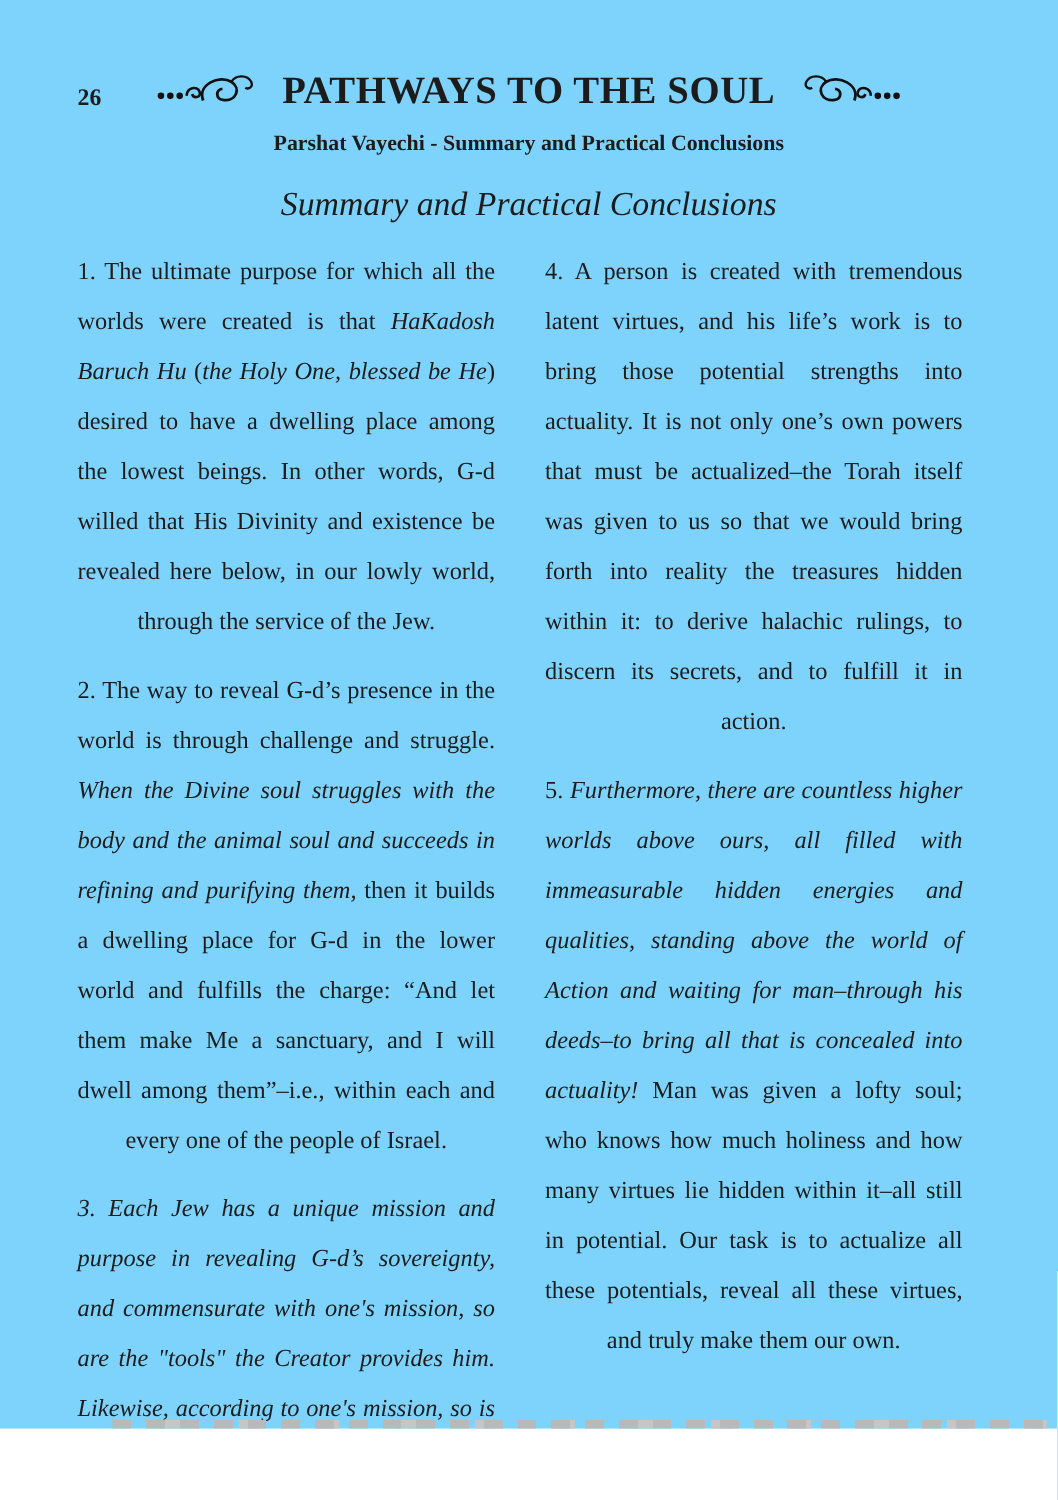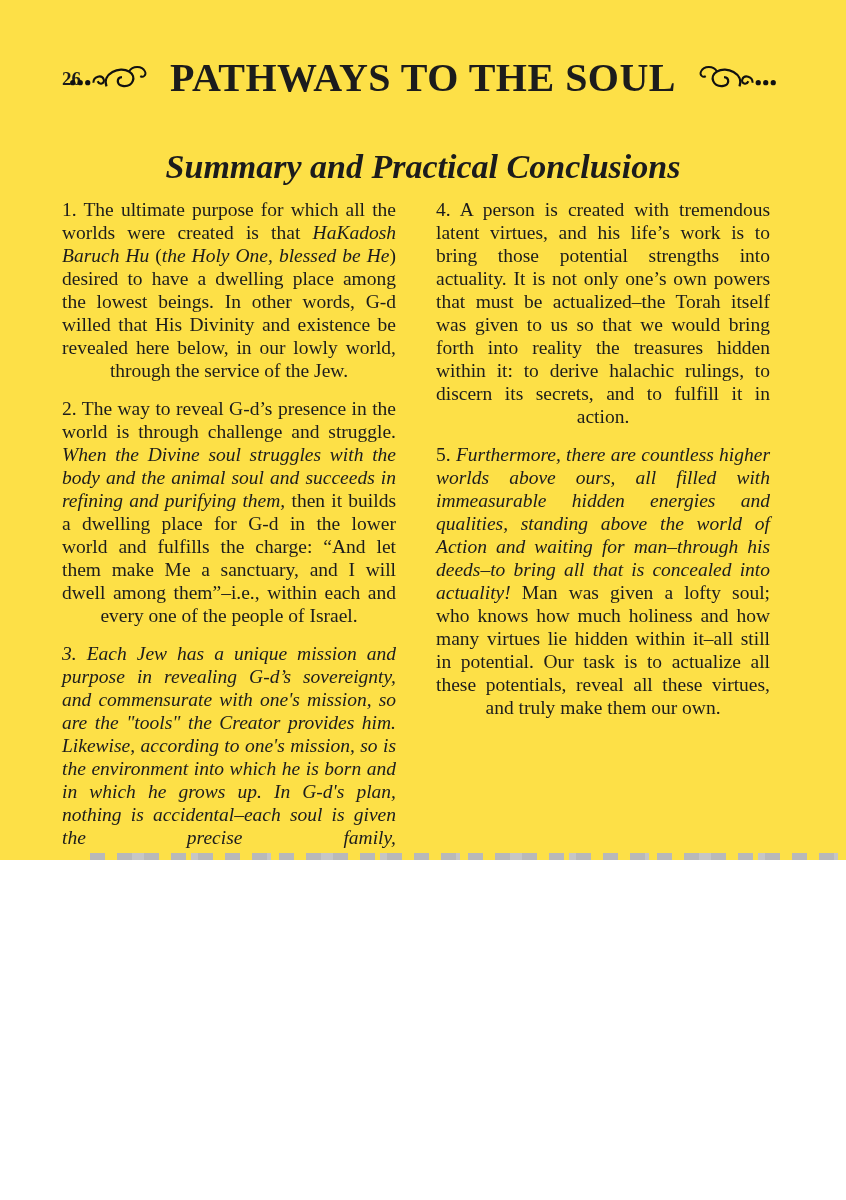--- a/index.html
+++ b/index.html
@@ -1,49 +1,49 @@
 <!DOCTYPE html>
 <html><head>
 <meta charset="utf-8">
 <style>
   html,body { margin:0; padding:0; background:#ffffff; }
   .page {
-    position:relative; width:846px; height:860px; background:#fde047;
+    position:relative; width:846px; height:1143px; background:#7dd3fc;
     font-family:"Liberation Serif", serif; color:#1c1c1c; overflow:hidden;
   }
   .page-number {
     position:absolute; left:62px; top:68px;
     font-size:19px; font-weight:bold;
   }
   .title-line {
     position:absolute; top:54px; left:0; width:100%;
     display:flex; justify-content:center; align-items:center; gap:8px;
   }
   .book-title {
-    font-size:40px; font-weight:bold; letter-spacing:0.5px; white-space:nowrap;
+    font-size:31px; font-weight:bold; letter-spacing:0.5px; white-space:nowrap;
   }
   .flourish { width:96px; height:30px; display:block; }
   .flourish.flip { transform:scaleX(-1); }
   .flourish path, .flourish circle { stroke:#111; fill:none; }
   .flourish circle.dot { fill:#111; stroke:none; }
   .subtitle {
     position:absolute; top:104px; left:0; width:100%;
     text-align:center; font-size:17.5px; font-weight:bold;
   }
   .heading {
     position:absolute; top:148px; left:0; width:100%;
-    text-align:center; font-size:34px; font-weight:bold; font-style:italic;
+    text-align:center; font-size:27px; font-weight:normal; font-style:italic;
   }
   .columns {
     position:absolute; top:198px; left:62px; width:708px;
     display:flex; gap:40px;
   }
   .col { width:334px; }
   .para {
-    font-size:19.5px; line-height:23px;
+    font-size:19.5px; line-height:40px;
     text-align:justify; text-align-last:center;
     margin:0 0 15px 0;
   }
   .para.cont { text-align-last:justify;font-style:italic; }
   .it { font-style:italic; }
   .clip-line {
     position:absolute; left:90px; right:0; bottom:0; height:7px;
     background-image:
       repeating-linear-gradient(90deg, #b9b9b9 0 15px, transparent 15px 27px),
       repeating-linear-gradient(90deg, transparent 0 38px, #c6c6c6 38px 55px, transparent 55px 63px);
@@ -69,20 +69,21 @@
     <svg class="flourish flip" viewBox="0 0 100 32" aria-hidden="true">
       <circle class="dot" cx="6" cy="21" r="2.8"></circle>
       <circle class="dot" cx="14" cy="21" r="2.8"></circle>
       <circle class="dot" cx="22" cy="21" r="2.8"></circle>
       <path d="M28 21 c0 -7 9 -9 11 -3.5 c1.6 4.5 -4.5 6.5 -6.5 2" stroke-width="2.2"></path>
       <path d="M42 25 C37 11 56 3 66 9 C75 14.5 70 26 59 24.5 C52.5 23.5 52.5 15.5 58.5 15" stroke-width="2.4"></path>
       <path d="M66 9 C70 2.5 80 3 83 9 C85 13 81 16 78 14" stroke-width="2"></path>
     </svg>
   </div>
 
+  <div class="subtitle">Parshat Vayechi - Summary and Practical Conclusions</div>
 
   <div class="heading">Summary and Practical Conclusions</div>
 
   <div class="columns">
     <div class="col">
         <p class="para"><span>1. The ultimate purpose for which all the worlds were created is that </span><span class="it">HaKadosh Baruch Hu</span><span> (</span><span class="it">the Holy One, blessed be He</span><span>) desired to have a dwelling place among the lowest beings. In other words, G-d willed that His Divinity and existence be revealed here below, in our lowly world, through the service of the Jew.</span></p>
         <p class="para"><span>2. The way to reveal G-d’s presence in the world is through challenge and struggle. </span><span class="it">When the Divine soul struggles with the body and the animal soul and succeeds in refining and purifying them,</span><span> then it builds a dwelling place for G-d in the lower world and fulfills the charge: “And let them make Me a sanctuary, and I will dwell among them”–i.e., within each and every one of the people of Israel.</span></p>
         <p class="para cont"><span>3. Each Jew has a unique mission and purpose in revealing G-d’s sovereignty, and commensurate with one's mission, so are the "tools" the Creator provides him. Likewise, according to one's mission, so is the environment into which he is born and in which he grows up. In G-d's plan, nothing is accidental–each soul is given the precise family,</span></p>
       </div>
     <div class="col">

